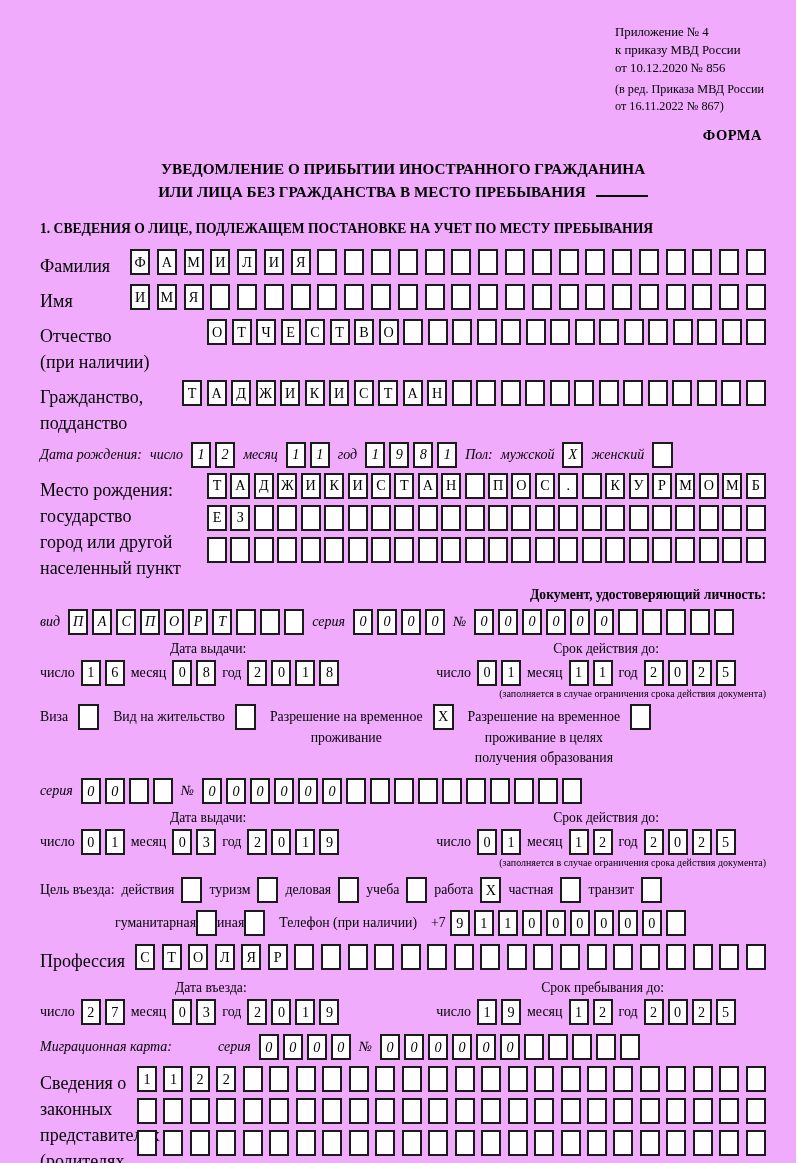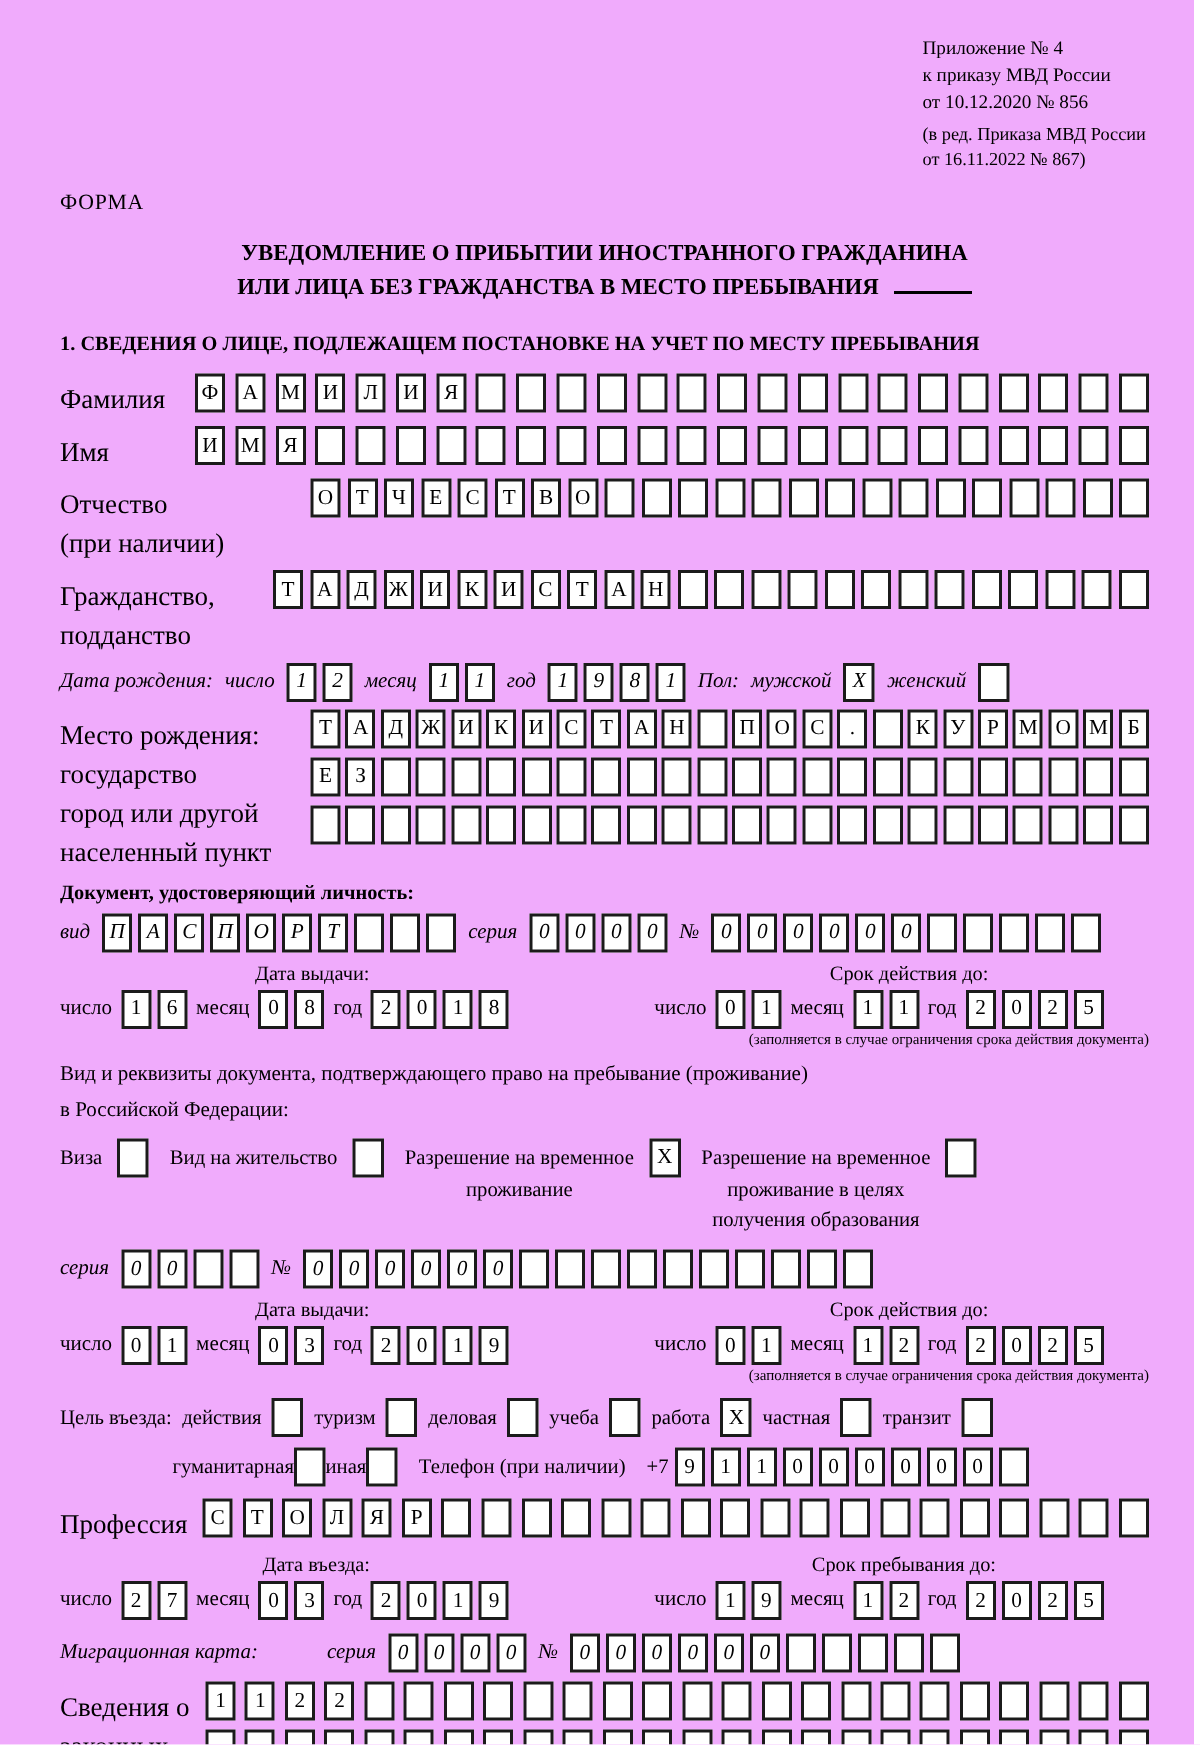--- a/index.html
+++ b/index.html
@@ -1,39 +1,39 @@
 <!DOCTYPE html>
 <html><head>
 <meta charset="utf-8">
 <style>
   html,body{margin:0;padding:0;background:#fff;}
   body{width:800px;height:1163px;color:#000;font-family:"Liberation Serif",serif;}
   .page{box-sizing:border-box;width:796px;height:1163px;padding:24px 30px 8px 40px;overflow:hidden;background:#f0abfc;}
 
   .hdr{margin-left:575px;font-size:12.8px;line-height:1.4;white-space:nowrap;}
   .hdr .edition{font-size:12.2px;margin-top:3px;}
-  .form-label{text-align:left;font-weight:normal;font-size:14.5px;margin:12px 4px 0 0;letter-spacing:.5px;}
+  .form-label{text-align:right;font-weight:bold;font-size:14.5px;margin:12px 4px 0 0;letter-spacing:.5px;}
 
   .title{text-align:center;font-weight:bold;font-size:15.2px;margin-top:13px;line-height:1.55;}
   .blank-line{display:inline-block;width:52px;border-bottom:2px solid #000;height:13px;margin-left:10px;}
 
   .sec-heading{font-weight:bold;font-size:13.6px;margin:17px 0 12px 0;}
 
   .frow{display:flex;align-items:flex-start;margin-bottom:5px;}
   .flabel{font-size:18px;padding-top:4px;line-height:1.45;flex:none;}
   .w90{width:90px}.w167{width:167px}.w142{width:142px}.w95{width:95px}.w97{width:97px}
   .cells{display:flex;flex:1;justify-content:space-between;}
   .cell{box-sizing:border-box;width:20px;height:26px;border:2px solid #1b1b1b;display:inline-flex;align-items:center;justify-content:center;font-size:14.2px;flex:none;background:#fff;}
   .multirows{flex:1;display:flex;flex-direction:column;gap:6px;}
 
   .inline-row{display:flex;align-items:center;font-size:14px;gap:8px;margin-bottom:5px;flex-wrap:nowrap;font-style:italic;}
   .cellgroup{display:inline-flex;gap:4px;}
   .box{box-sizing:border-box;width:21px;height:26px;border:2px solid #1b1b1b;display:inline-flex;align-items:center;justify-content:center;font-size:14.2px;flex:none;background:#fff;}
 
-  .doc-heading{text-align:left;font-weight:bold;font-size:13.6px;margin:6px 0 6px 0;}
+  .doc-heading{text-align:right;font-weight:bold;font-size:13.6px;margin:6px 0 6px 0;}
 
   .date-pair{display:flex;margin-top:6px;font-size:14px;}
   .dhalf{display:flex;flex-direction:column;}
   .dhalf.left{flex:0 0 47%;}
   .dhalf.right{flex:1;}
   .dheader{font-size:13.6px;}
   .ml130{margin-left:130px}.ml172{margin-left:172px}.ml135{margin-left:135px}.ml160{margin-left:160px}
   .dline{display:flex;align-items:center;gap:6px;margin-top:3px;}
   .dline.right{margin-left:55px;}
   .date-note{text-align:right;font-size:10px;margin-top:2px;}
@@ -392,24 +392,20 @@
             <span class="cell">2</span>
             <span class="cell">0</span>
             <span class="cell">2</span>
             <span class="cell">5</span>
           </span>
       </div>
     </div>
   </div>
   <div class="date-note">(заполняется в случае ограничения срока действия документа)</div>
 
-  <div class="intro">
-    <div>Вид и реквизиты документа, подтверждающего право на пребывание (проживание)</div>
-    <div>в Российской Федерации:</div>
-  </div>
 
   <div class="opt-row">
     <div class="opt">
       <span class="opt-label">Виза</span>
       <span class="box"></span>
     </div>
     <div class="opt">
       <span class="opt-label">Вид на жительство</span>
       <span class="box"></span>
     </div>

